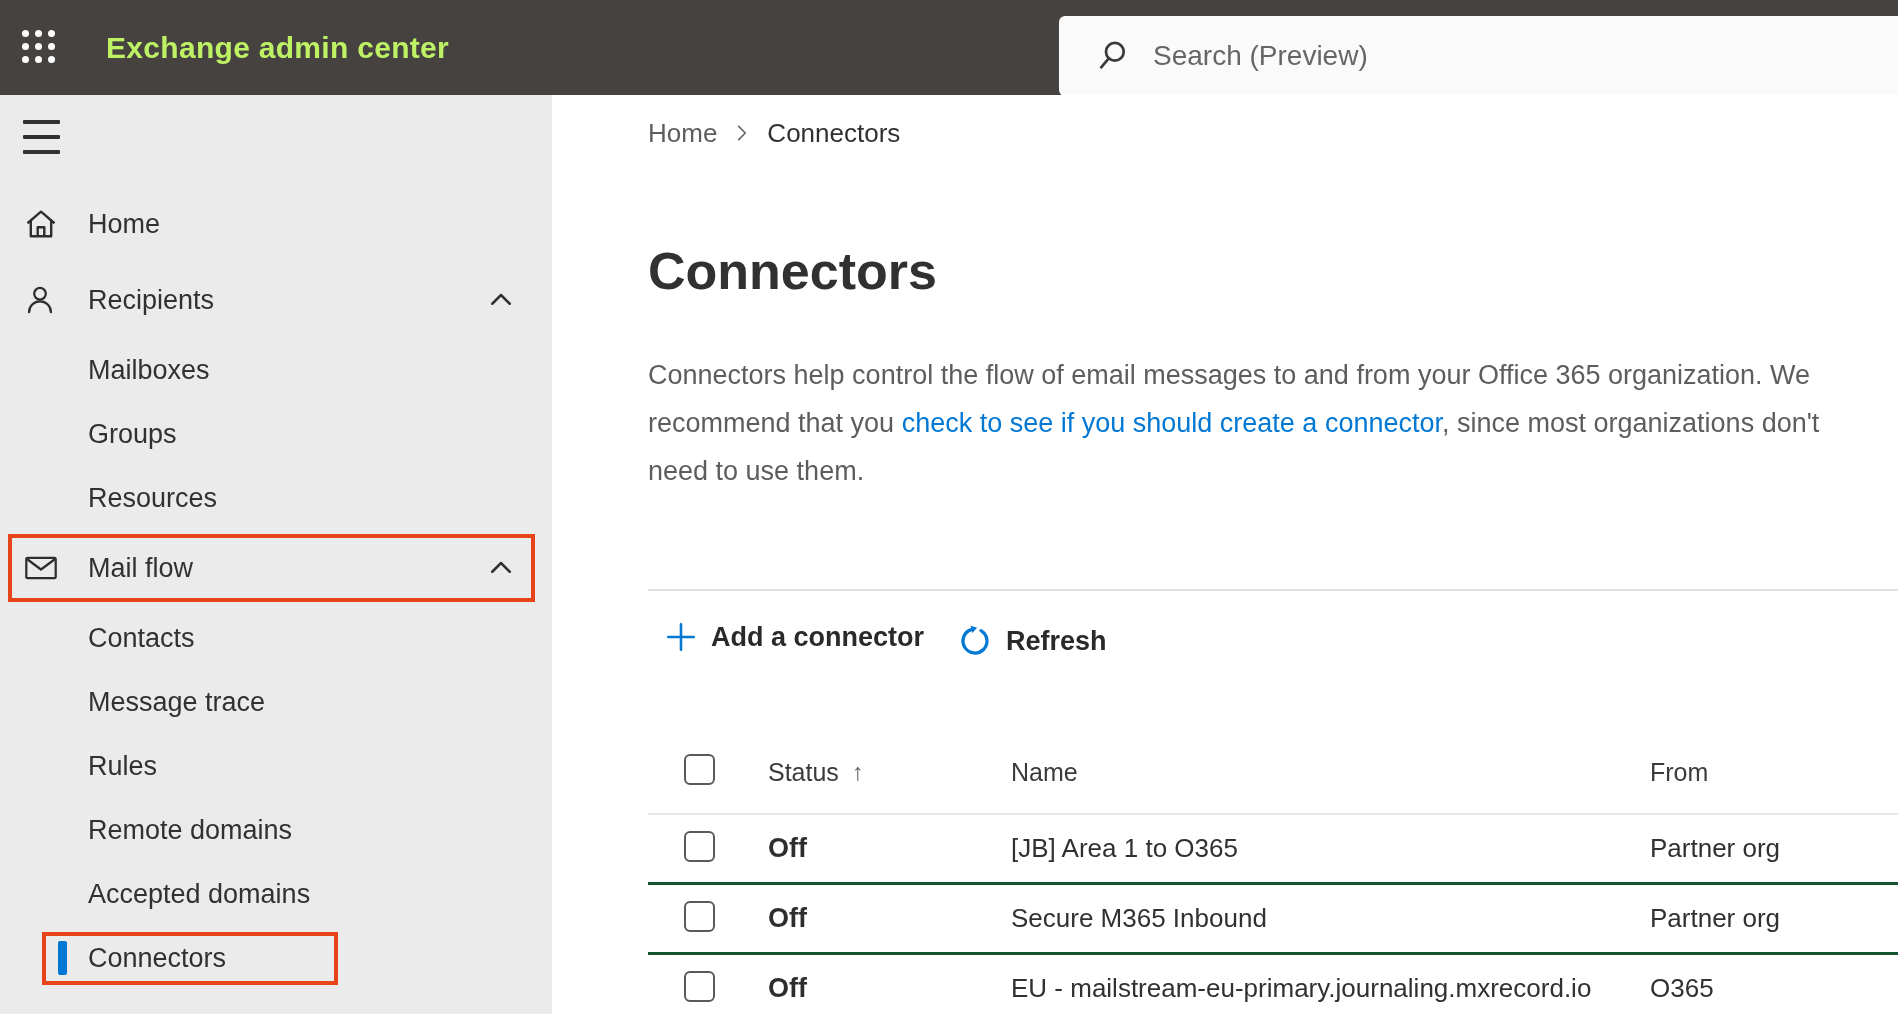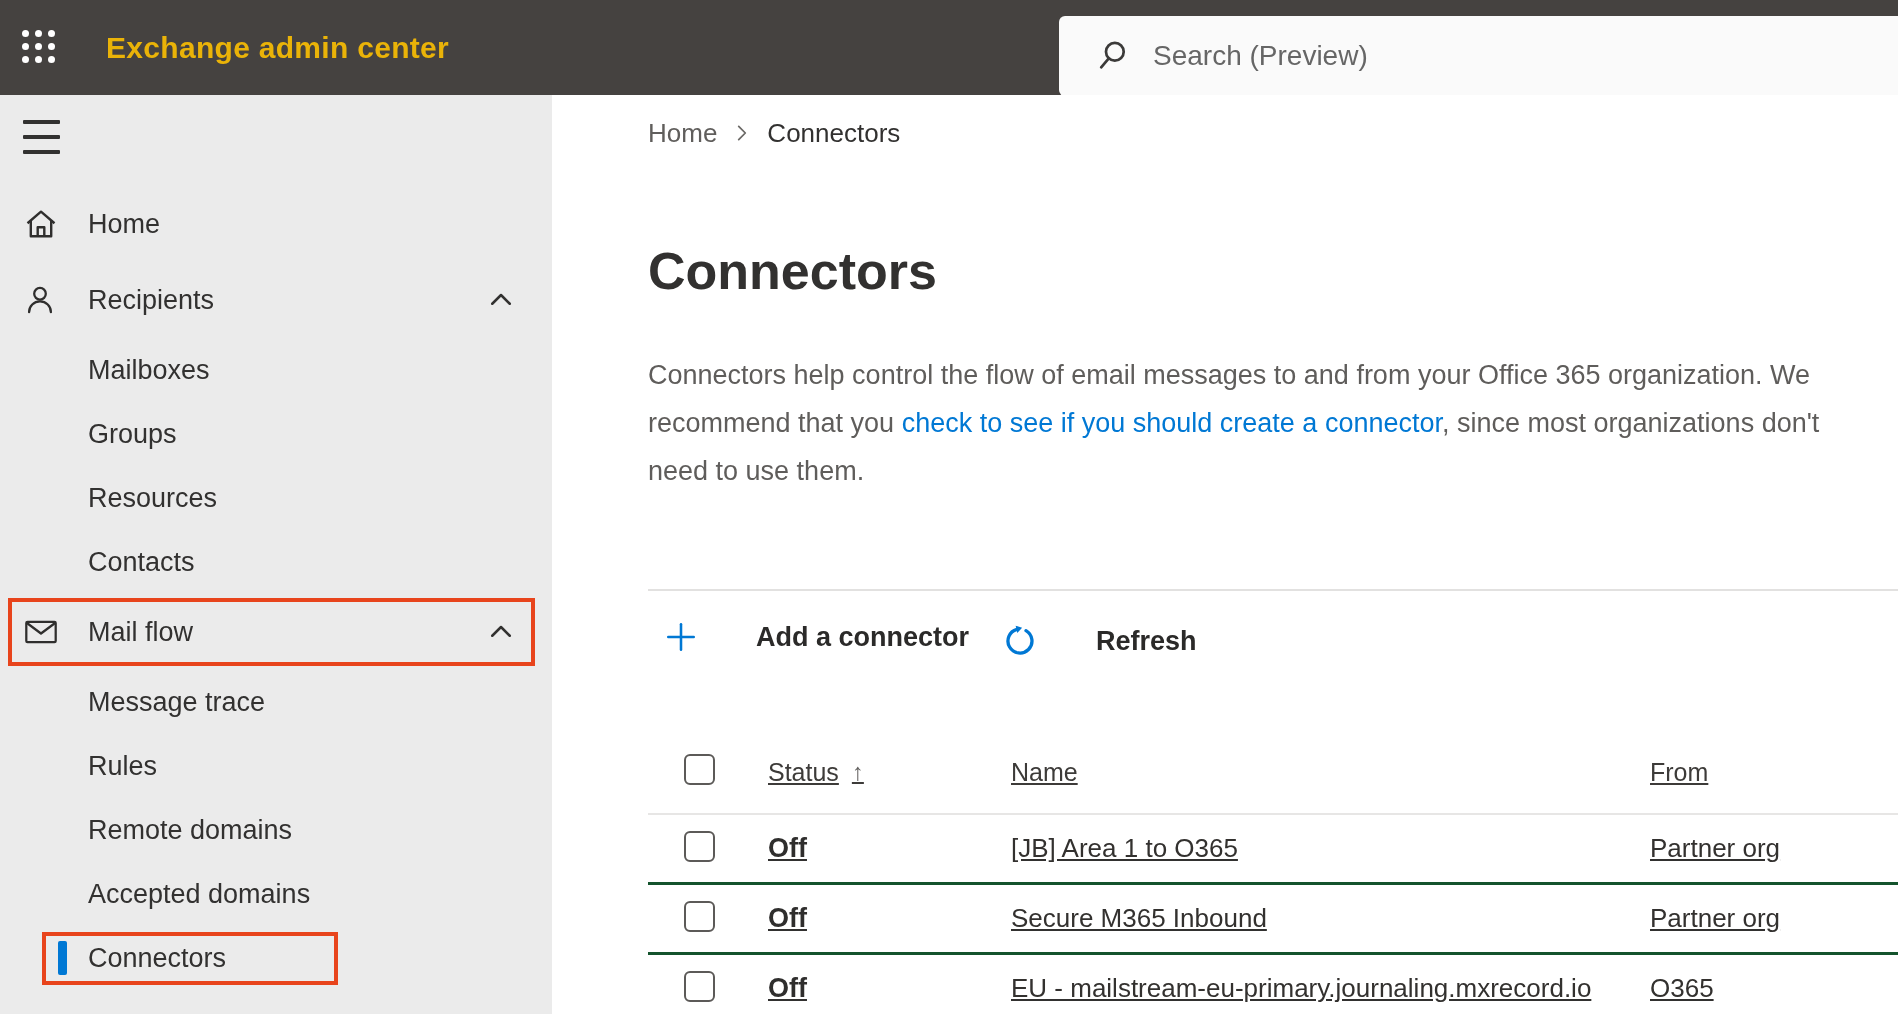--- a/index.html
+++ b/index.html
@@ -11,21 +11,21 @@
   *{box-sizing:border-box;margin:0;padding:0;}
   html,body{width:1898px;height:1014px;overflow:hidden;background:#fff;
     font-family:"Liberation Sans", sans-serif;color:#323130;}
 
   
   .topbar{position:absolute;left:0;top:0;width:1898px;height:95px;
     background:var(--topbar_bg);display:flex;align-items:center;}
   .waffle{margin-left:22px;width:36px;height:36px;background:none;border:none;cursor:pointer;
     display:grid;grid-template-columns:repeat(3,7px);grid-template-rows:repeat(3,7px);gap:6px;}
   .waffle i{width:7px;height:7px;border-radius:50%;background:#fff;}
-  .app-title{margin-left:48px;color:#eab308;font-size:30px;font-weight:700;letter-spacing:.3px;}
+  .app-title{margin-left:48px;color:#bef264;font-size:30px;font-weight:700;letter-spacing:.3px;}
   .searchbox{position:absolute;left:1059px;right:0;top:16px;height:80px;background:#fafafa;
     border-radius:6px 0 0 6px;display:flex;padding-left:38px;}
   .search-ic{display:flex;align-items:center;}
   .searchbox input{flex:1;margin-left:24px;border:none;outline:none;background:transparent;
     font-family:"Liberation Sans",sans-serif;font-size:28px;color:#333;}
   .searchbox input::placeholder{color:#666;opacity:1;}
 
   
   .sidebar{position:absolute;left:0;top:95px;width:552px;height:919px;background:var(--sidebar_bg);}
   .hamburger{margin:25px 0 0 23px;width:37px;height:34px;background:none;border:none;cursor:pointer;
@@ -49,27 +49,27 @@
   .breadcrumb{margin-top:24px;display:flex;align-items:center;gap:14px;
     font-size:26px;line-height:28px;}
   .breadcrumb .bc-home{color:#605e5c;cursor:pointer;}
   .breadcrumb .bc-cur{color:#323130;}
   h1.page-title{margin-top:93px;font-size:52px;font-weight:700;color:#323130;line-height:62px;}
   .desc{margin-top:49px;width:1218px;font-size:27px;line-height:48px;color:#5f5d5b;}
   .desc a{color:var(--accent);text-decoration:none;cursor:pointer;}
   .toolbar-sep{margin-top:94px;height:2px;background:#e2e1e0;}
   .toolbar{margin-top:17px;height:58px;display:flex;align-items:center;padding-left:16px;}
   .tb-btn{display:flex;align-items:center;background:none;border:none;cursor:pointer;
-    font-family:"Liberation Sans",sans-serif;font-size:27px;font-weight:700;color:#2b2a29;gap:45px;}
+    font-family:"Liberation Sans",sans-serif;font-size:27px;font-weight:700;color:#2b2a29;}
   .tb-btn .ic{display:flex;align-items:center;margin-right:13px;}
   .tb-btn + .tb-btn{margin-left:33px;margin-top:8px;}
 
   
   .tbl{margin-top:65px;}
-  .trow,.thead{display:grid;grid-template-columns:120px 243px 639px 1fr;align-items:center;text-decoration:underline;}
+  .trow,.thead{display:grid;grid-template-columns:120px 243px 639px 1fr;align-items:center;}
   .thead{height:84px;border-bottom:2px solid #e7e6e5;font-size:25px;color:#3d3b39;}
   .trow{height:70px;border-bottom:3px solid #14532d;}
   .checkbox{display:inline-block;width:31px;height:31px;margin-left:36px;
     border:2.5px solid #5c5a58;border-radius:6px;background:#fff;cursor:pointer;}
   .th-status{display:flex;align-items:center;gap:13px;cursor:pointer;}
   .sort{font-size:24px;color:#605e5c;}
   .cell-status{font-size:27px;font-weight:700;color:#2f2e2d;}
   .cell-name{font-size:26px;color:#33312f;cursor:pointer;}
   .cell-from{font-size:26px;color:#33312f;}
   .th-label{cursor:pointer;}
@@ -138,38 +138,38 @@
 
     <div class="nav-item">
       <span class="nav-label">Mailboxes</span>
     </div>
     <div class="nav-item">
       <span class="nav-label">Groups</span>
     </div>
     <div class="nav-item">
       <span class="nav-label">Resources</span>
     </div>
-    <div class="nav-item">
-      <span class="nav-label">Contacts</span>
-    </div>
-
     <div class="nav-item top">
       <span class="callout mailflow"></span>
       <span class="nav-icon">
         <svg width="36" height="32" viewBox="0 0 24 20" fill="none" stroke="#2f2e2d" stroke-width="1.5" stroke-linejoin="round">
           <rect x="2.2" y="3.2" width="19.6" height="13.6" rx="0.8"></rect>
           <polyline points="2.6 4 12 11 21.4 4"></polyline>
         </svg>
       </span>
       <span class="nav-label">Mail flow</span>
       <span class="chev">
         <svg width="30" height="30" viewBox="0 0 24 24" fill="none" stroke="#323130" stroke-width="2" stroke-linecap="round" stroke-linejoin="round">
           <polyline points="5 15 12 8 19 15"></polyline>
         </svg>
       </span>
+    </div>
+
+    <div class="nav-item">
+      <span class="nav-label">Contacts</span>
     </div>
 
     <div class="nav-item">
       <span class="nav-label">Message trace</span>
     </div>
     <div class="nav-item">
       <span class="nav-label">Rules</span>
     </div>
     <div class="nav-item">
       <span class="nav-label">Remote domains</span>

